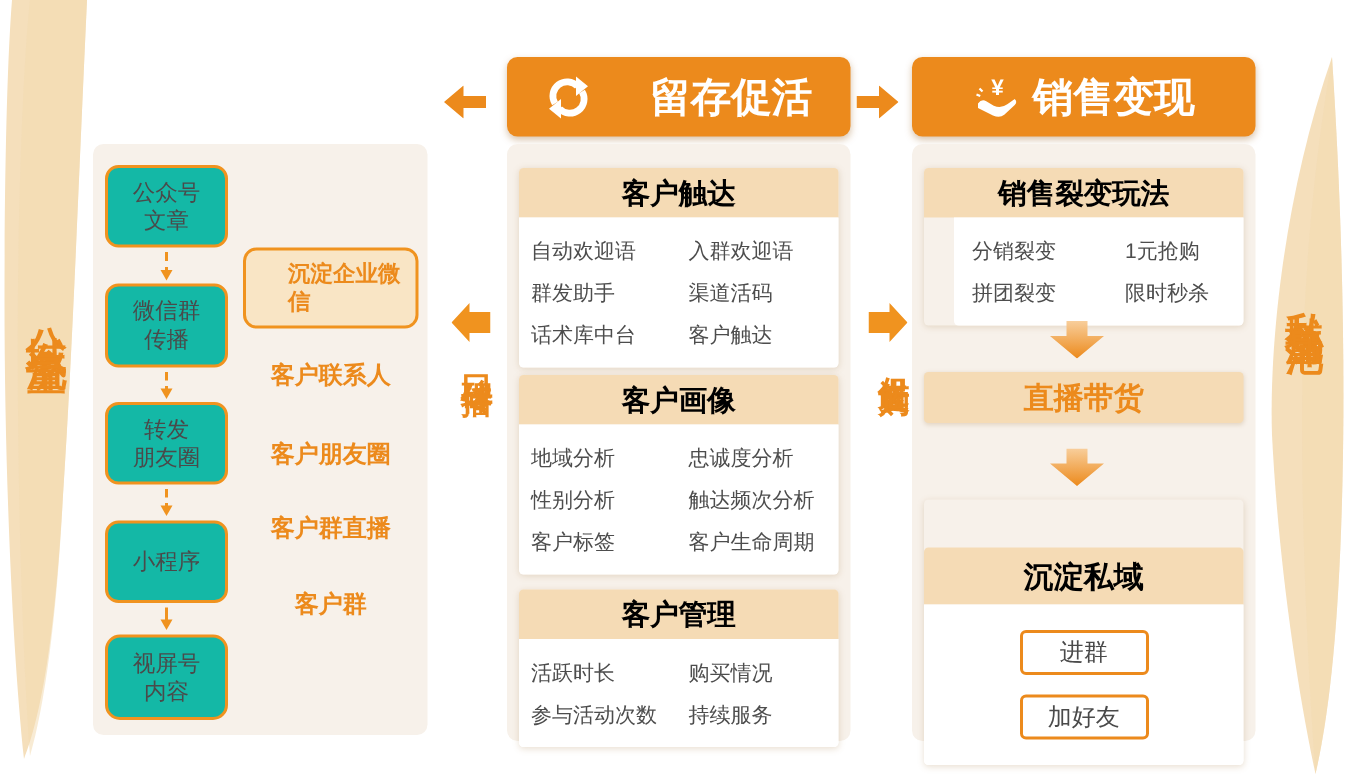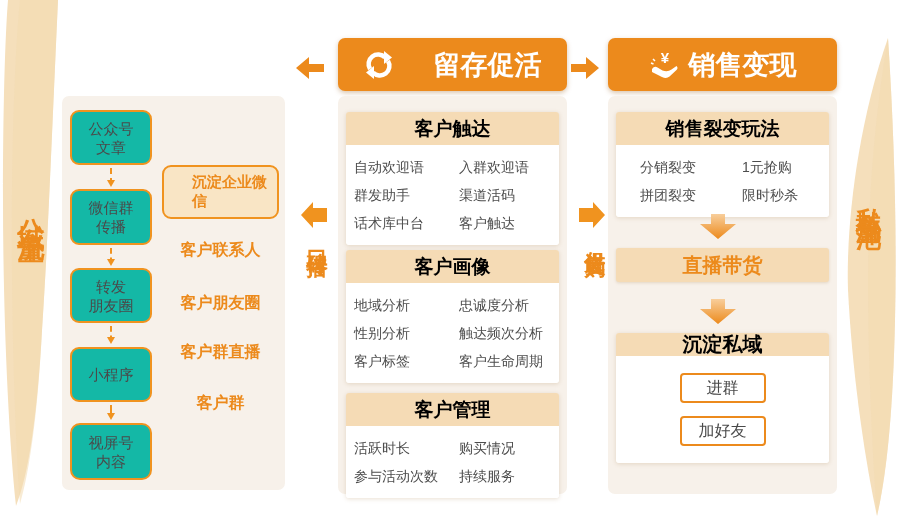--- a/index.html
+++ b/index.html
@@ -54,32 +54,32 @@
 
   
   .card { position:absolute; left:8px; width:213px; border-radius:3px;
     box-shadow:0 1px 4px rgba(170,130,80,.25); }
   .card-header { background:#F5DBB5; height:33px; display:flex; align-items:center;
     justify-content:center; color:#000000; font-size:19px; font-weight:bold;
     border-radius:3px 3px 0 0; }
   .card-body { background:#fff; display:grid; grid-template-columns:105px 1fr;
     padding:8px 2px 8px 8px; border-radius:0 0 3px 3px; }
   .card-body .cell { font-size:14px; color:#4d4d4d; line-height:28px; white-space:nowrap; }
-  .card-body.indent { padding-left:24px; grid-template-columns:102px 1fr; }
+  .card-body.indent { padding-left:12px; grid-template-columns:102px 1fr;margin-left:20px; }
 
   .down-arrow { position:absolute; left:92px; }
 
   .banner { position:absolute; left:8px; width:213px; background:#F5DBB5;
     display:flex; align-items:center; justify-content:center; color:#EC8A1C;
     font-weight:bold; border-radius:3px; box-shadow:0 1px 3px rgba(170,130,80,.25); }
   .banner.live { top:152px; height:34px; font-size:20px; }
 
   .private-card { position:absolute; left:8px; top:237px; width:213px; border-radius:3px;
     box-shadow:0 1px 4px rgba(170,130,80,.25); }
-  .private-card .card-header { height:23px; font-size:20px; }
+  .private-card .card-header { height:38px; font-size:20px;margin-top:32px; }
   .private-body { background:#fff; height:107px; display:flex; flex-direction:column;
     align-items:center; padding-top:17px; gap:13px; border-radius:0 0 3px 3px; }
   .mini-btn { width:86px; height:30px; background:#fff; border:2px solid #EC8A1C;
     border-radius:4px; display:flex; align-items:center; justify-content:center;
     font-size:16px; color:#4a4a4a; }
 
   
   .conn-arrow { position:absolute; top:202px; }
   .conn-arrow.wom { left:301px; }
   .conn-arrow.rep { left:579px; }

